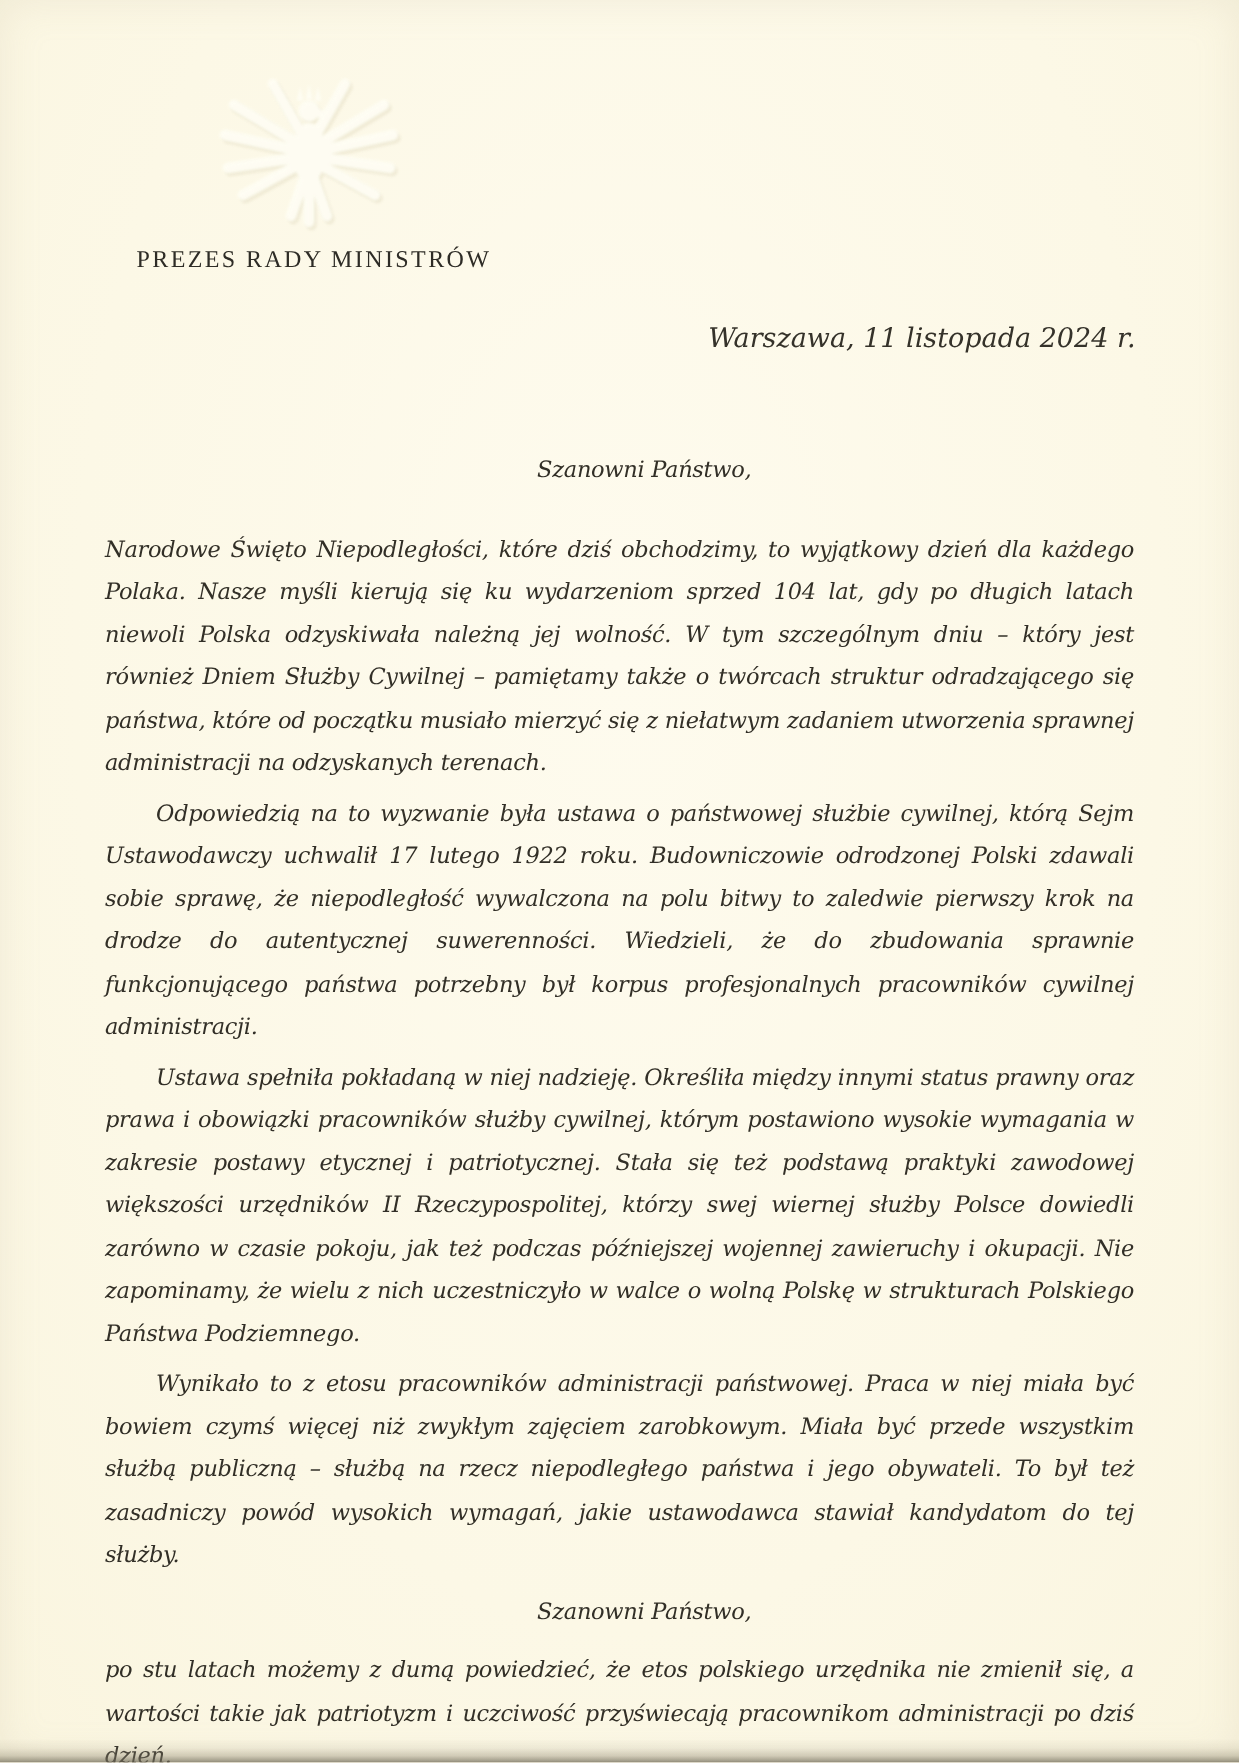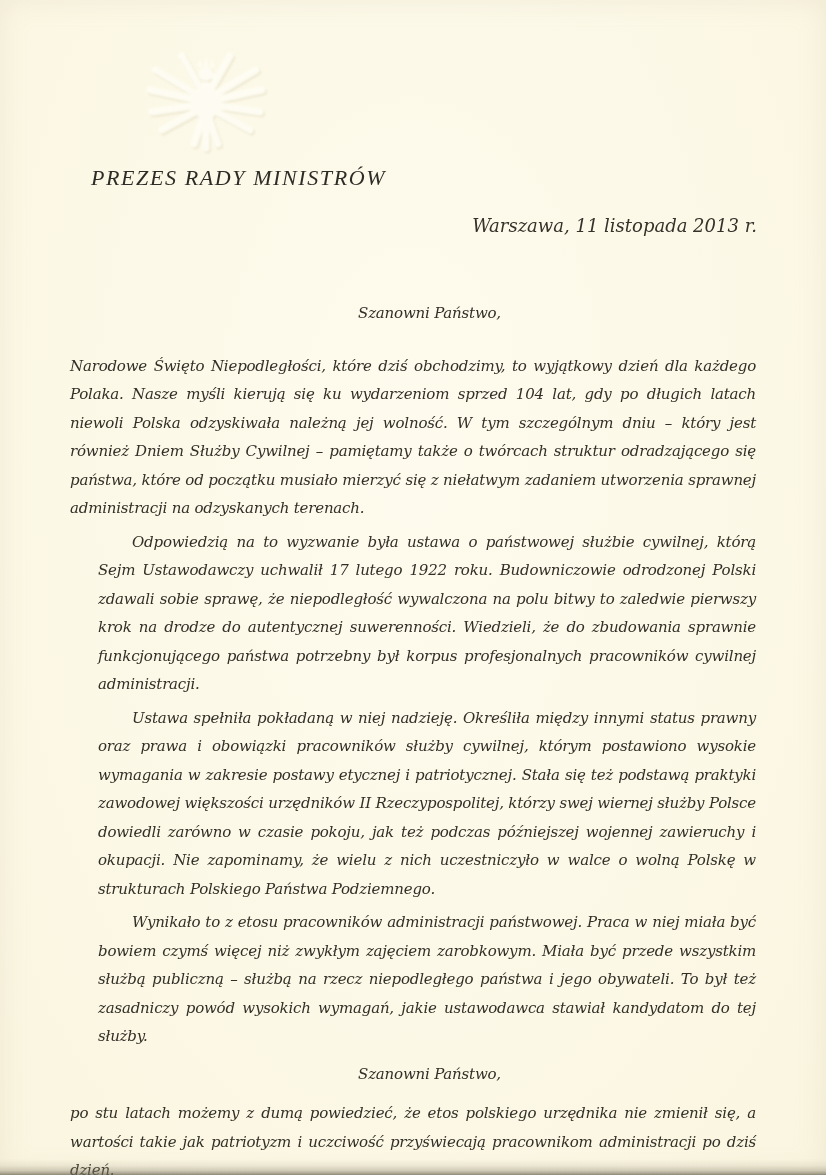--- a/index.html
+++ b/index.html
@@ -23,25 +23,24 @@
     top: 40px;
     width: 128px;
     height: 130px;
     opacity: 0.9;
   }
   .sender {
     position: absolute;
     left: 91px;
     top: 165px;
     font-family: "Liberation Serif", "DejaVu Serif", serif;
-    font-size: 22px;
+    font-size: 16px;
     letter-spacing: 1.6px;
     color: #2e2c26;
     white-space: nowrap;
-    font-style: italic;
   }
   .dateline {
     position: absolute;
     left: 300px;
     right: 69px;
     top: 215px;
     text-align: right;
     font-family: "DejaVu Serif", serif;
     font-style: italic;
     font-size: 18px;
@@ -71,21 +70,20 @@
   }
   .para {
     margin: 0;
     font-style: italic;
   }
   .para + .para {
     margin-top: 5px;
   }
   .para.indented {
     text-indent: 34px;
-    margin-left: 28px;
   }
   .para.closing {
     text-align-last: justify;
   }
   .scan-edge {
     position: absolute;
     left: 0;
     right: 0;
     bottom: 0;
     height: 16px;
@@ -151,21 +149,21 @@
         <polygon points="70,32 78,36 70,39" stroke="none"></polygon>
         <polygon points="56,27 58,18 60,27" stroke="none"></polygon>
         <polygon points="62,26 64,16 66,26" stroke="none"></polygon>
         <polygon points="68,27 70,18 72,27" stroke="none"></polygon>
       </g>
     </svg>
   </div>
 
   <div class="sender">PREZES RADY MINISTRÓW</div>
 
-  <div class="dateline">Warszawa, 11 listopada 2013 r.</div>
+  <div class="dateline">Warszawa, 11 listopada 2024 r.</div>
 
   <div class="letter-body">
     <p class="salutation">Szanowni Państwo,</p>
 
     <p class="para">Narodowe Święto Niepodległości, które dziś obchodzimy, to wyjątkowy dzień dla każdego Polaka. Nasze myśli kierują się ku wydarzeniom sprzed 104 lat, gdy po długich latach niewoli Polska odzyskiwała należną jej wolność. W tym szczególnym dniu – który jest również Dniem Służby Cywilnej – pamiętamy także o twórcach struktur odradzającego się państwa, które od początku musiało mierzyć się z niełatwym zadaniem utworzenia sprawnej administracji na odzyskanych terenach.</p>
 
     <p class="para indented">Odpowiedzią na to wyzwanie była ustawa o państwowej służbie cywilnej, którą Sejm Ustawodawczy uchwalił 17 lutego 1922 roku. Budowniczowie odrodzonej Polski zdawali sobie sprawę, że niepodległość wywalczona na polu bitwy to zaledwie pierwszy krok na drodze do autentycznej suwerenności. Wiedzieli, że do zbudowania sprawnie funkcjonującego państwa potrzebny był korpus profesjonalnych pracowników cywilnej administracji.</p>
 
     <p class="para indented">Ustawa spełniła pokładaną w niej nadzieję. Określiła między innymi status prawny oraz prawa i obowiązki pracowników służby cywilnej, którym postawiono wysokie wymagania w zakresie postawy etycznej i patriotycznej. Stała się też podstawą praktyki zawodowej większości urzędników II Rzeczypospolitej, którzy swej wiernej służby Polsce dowiedli zarówno w czasie pokoju, jak też podczas późniejszej wojennej zawieruchy i okupacji. Nie zapominamy, że wielu z nich uczestniczyło w walce o wolną Polskę w strukturach Polskiego Państwa Podziemnego.</p>
 

